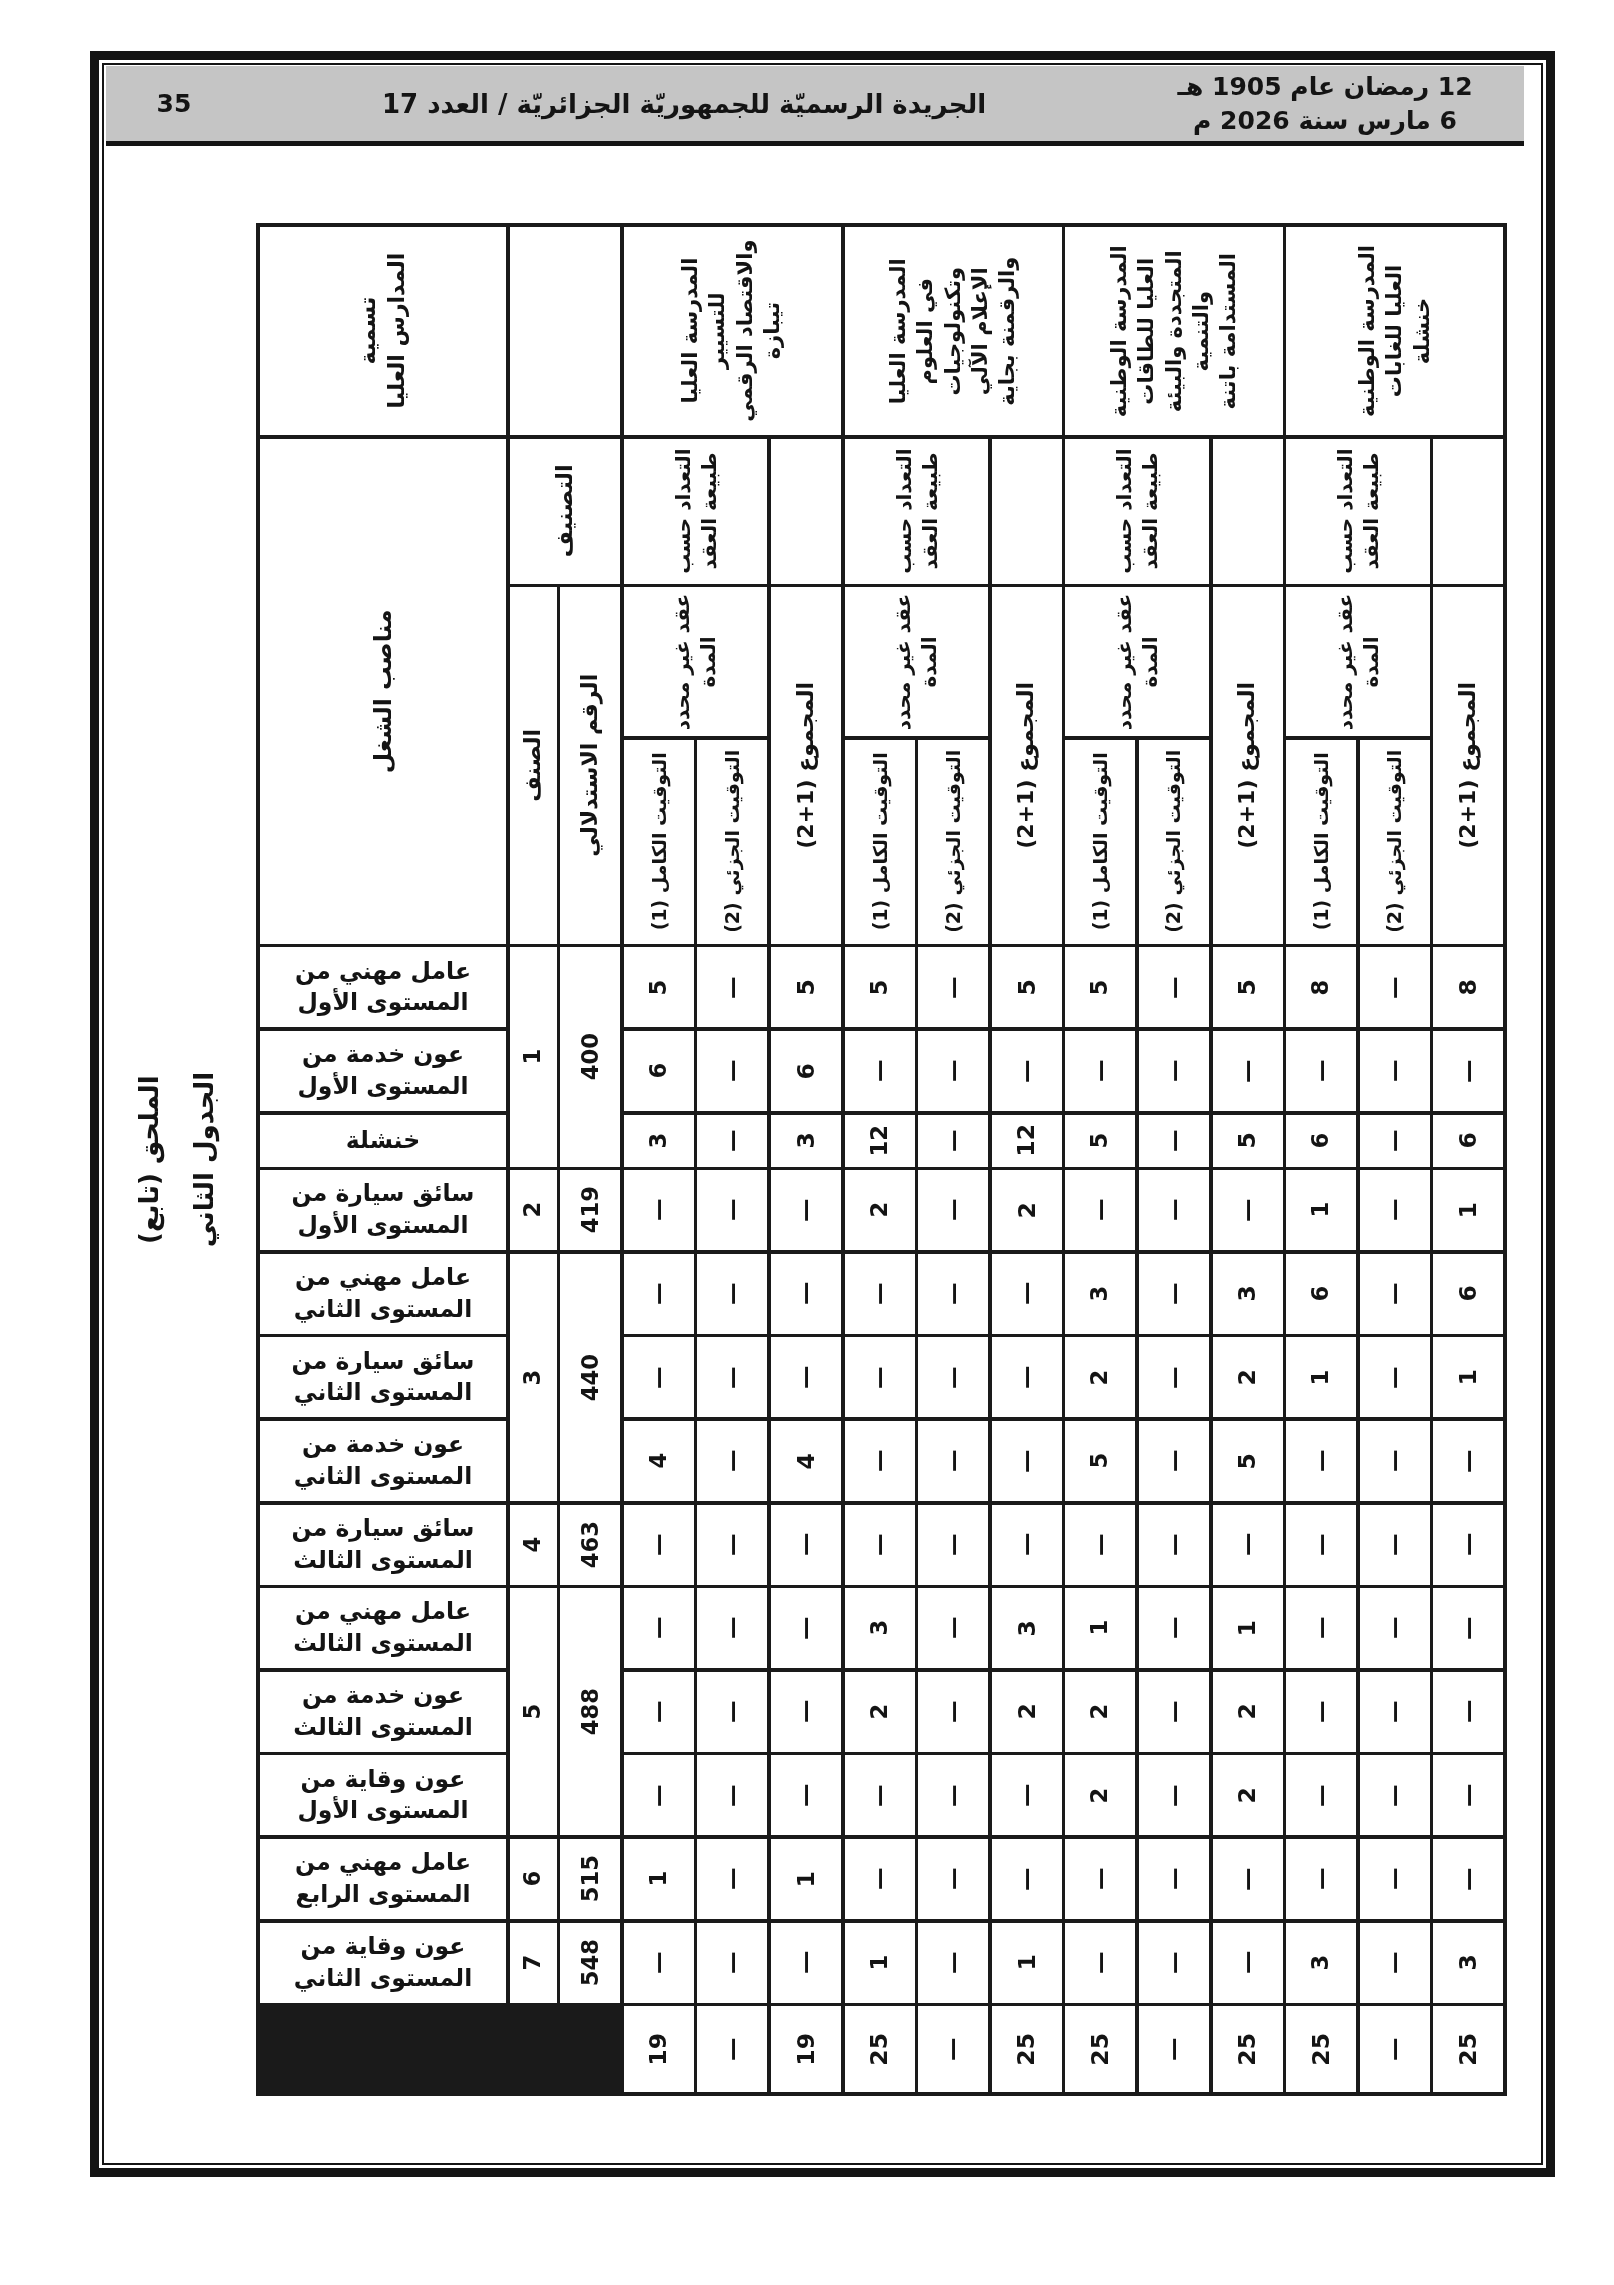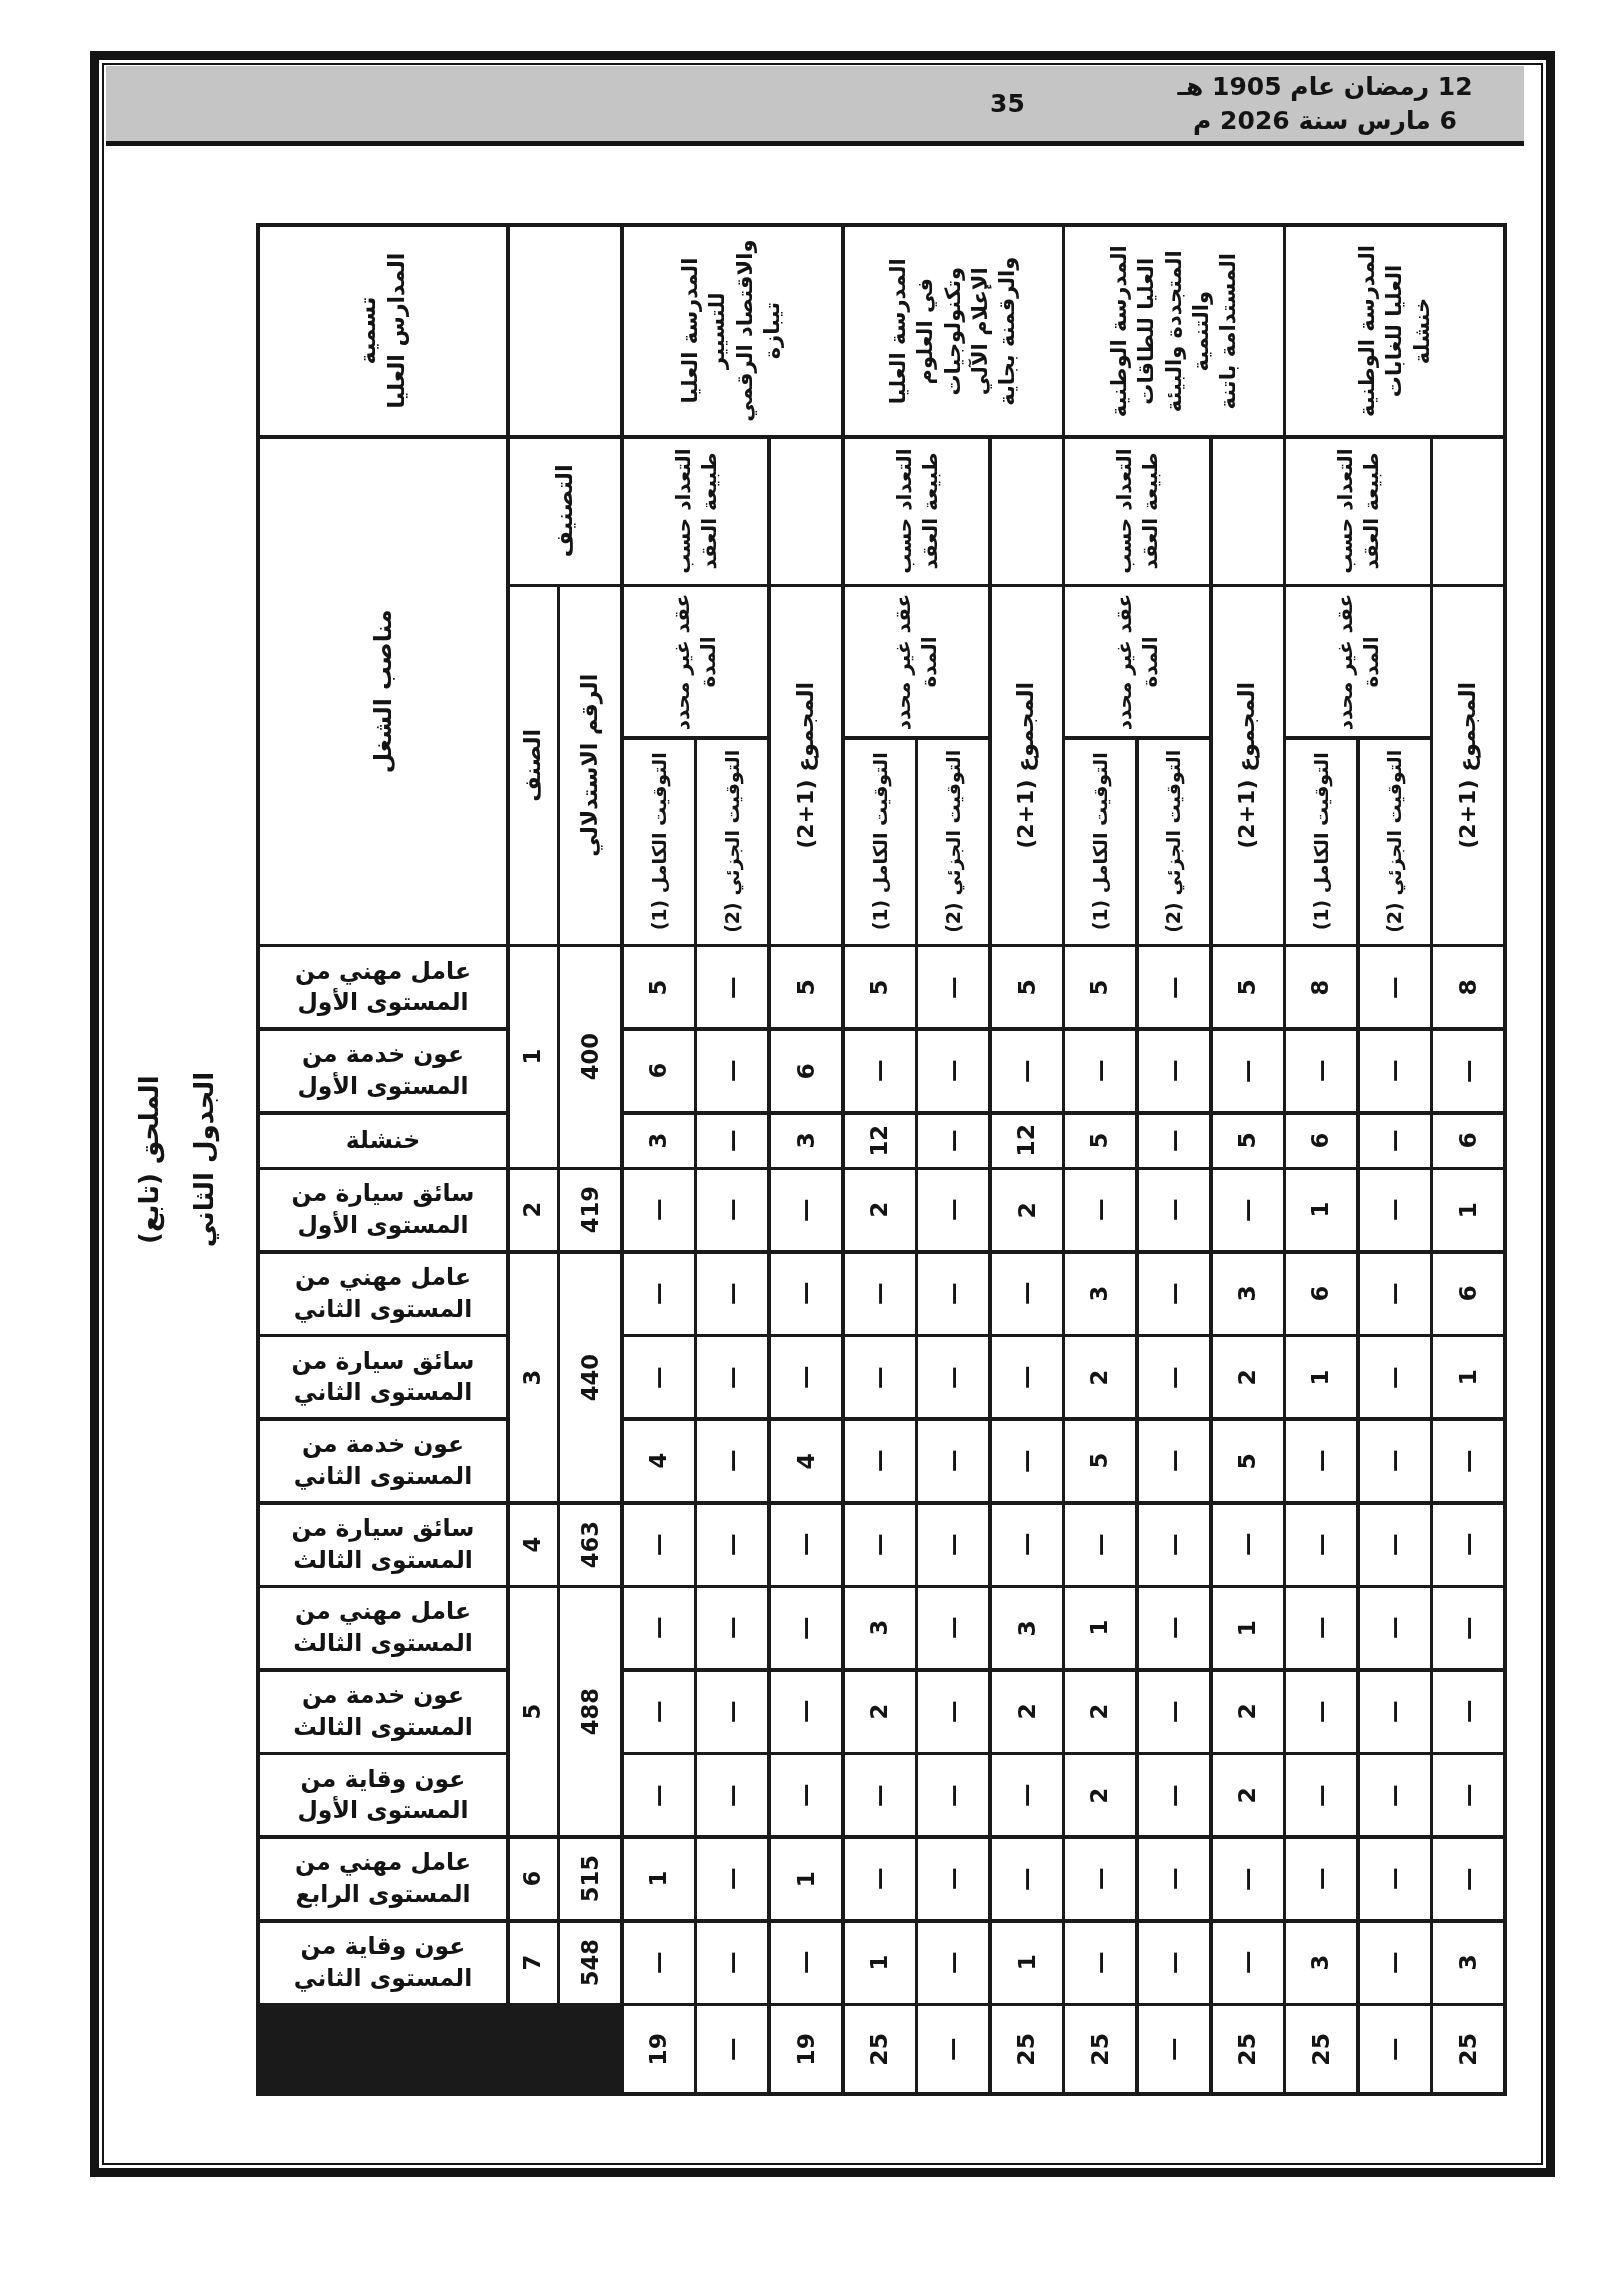--- a/index.html
+++ b/index.html
@@ -6,21 +6,21 @@
   .page{position:relative;width:1615px;height:2285px;background:#ffffff;overflow:hidden;
         font-family:"DejaVu Sans",sans-serif;font-weight:bold;color:#141414;}
   
   .frame{position:absolute;left:90px;top:51px;width:1447px;height:2108px;border:9px solid #141414;}
   .frame::after{content:"";position:absolute;inset:2.7px;border:2.7px solid #141414;}
   
   .band{position:absolute;left:106px;top:66px;width:1418px;height:75px;background:#c5c5c5;
         border-bottom:5.4px solid #141414;display:flex;direction:rtl;align-items:center;}
   .dates{width:398px;display:flex;flex-direction:column;align-items:center;font-size:25px;line-height:1.35;}
   .jtitle{flex:1;text-align:center;font-size:26px;}
-  .pageno{width:136px;text-align:left;font-size:25px;}
+  .pageno{width:136px;text-align:center;font-size:25px;}
   
   .annex{position:absolute;left:109px;top:1040px;width:136px;height:240px;
          display:flex;align-items:center;justify-content:center;}
   .annex .rt{font-size:26px;line-height:2.1;}
   
   .grid{position:absolute;left:256px;top:223px;display:grid;background:#1a1a1a;border:4.5px solid #1a1a1a;
         grid-template-columns:246px 47px 60px repeat(12,70px);
         grid-template-rows:208px 145px 149px 204px 80px 80px 52px 80px 80px 80px 80px 80px 80px 80px 80px 80px 80px 86px;
         gap:3.6px;}
   .cell{background:#ffffff;display:flex;align-items:center;justify-content:center;overflow:hidden;}
@@ -35,20 +35,21 @@
 
 <div class="page">
 
   <div class="frame"></div>
 
   <div class="band">
     <div class="dates">
       <span>12 رمضان عام 1905 هـ</span>
       <span>6 مارس سنة 2026 م</span>
     </div>
+    <div class="jtitle">الجريدة الرسميّة للجمهوريّة الجزائريّة / العدد 17</div>
     <div class="pageno">35</div>
   </div>
 
   <div class="annex">
     <span class="rt">الملحق (تابع)
 الجدول الثاني</span>
   </div>
 
   <div class="grid" id="grid">
 

